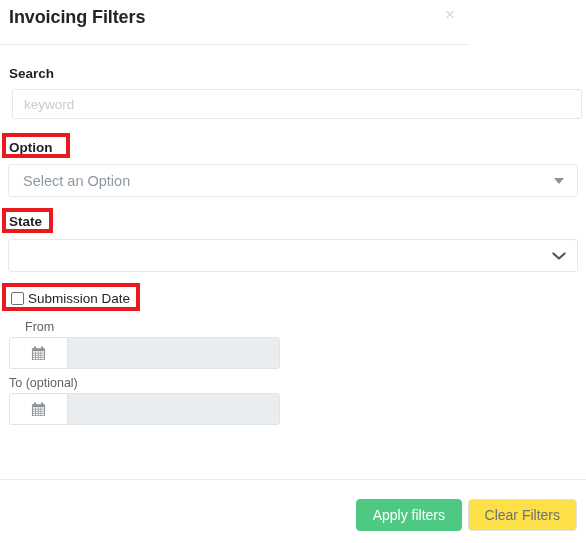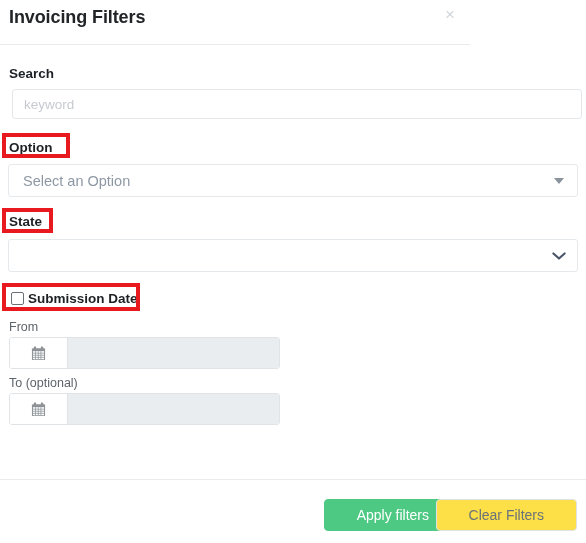--- a/index.html
+++ b/index.html
@@ -123,21 +123,21 @@
   }
   .cb-box {
     width: 13px; height: 13px;
     border: 1px solid #6b7076;
     border-radius: 2px;
     background: #ffffff;
     flex: none;
   }
   .cb-label {
     margin-left: 4px;
-    font-size: 13.5px; font-weight: bold;
+    font-size: 13.5px; font-weight: normal;
     color: #1d2125; white-space: nowrap;
   }
 
   
   .sub-label {
     position: absolute;
     font-size: 12.5px; font-weight: normal;
     color: #5d646b;
     white-space: nowrap;
   }
@@ -177,21 +177,21 @@
     background: #ffffff;
   }
   .btn {
     position: absolute; top: 19px;
     height: 32px;
     border-radius: 4px;
     font-size: 14px;
     font-family: "Liberation Sans", sans-serif;
     cursor: pointer;
     display: flex; align-items: center; justify-content: center;
-    padding: 0 32px;
+    padding: 0 16px;
   }
   .btn-apply {
     right: 124px;
     background: #4dc983;
     border: 1px solid #4dc983;
     color: #ffffff;
   }
   .btn-clear {
     right: 9px;
     background: #fde047;
@@ -230,21 +230,21 @@
         </svg>
       </span>
     </div>
 
     <div class="checkbox-row" style="left:11px; top:246px;">
       <span class="cb-box"></span>
       <span class="cb-label">Submission Date</span>
     </div>
     <div class="annot" style="left:2px; top:238px; width:138px; height:28px;"></div>
 
-    <div class="sub-label" style="left:9px; top:275px;">From</div>
+    <div class="sub-label" style="left:25px; top:275px;">From</div>
     <div class="date-group" style="left:9px; top:292px; width:271px;">
       <button class="date-btn">
         <svg width="15" height="15" viewBox="0 0 16 16">
           <rect x="1" y="2.5" width="14" height="12.5" rx="1" fill="#8d9297"></rect>
           <rect x="3.1" y="0.6" width="2.3" height="3" rx="0.6" fill="#8d9297"></rect>
           <rect x="10.6" y="0.6" width="2.3" height="3" rx="0.6" fill="#8d9297"></rect>
           <rect x="2.1" y="5.5" width="11.8" height="8.6" fill="#ffffff"></rect>
           <g fill="#8d9297">
             <rect x="2.1" y="7.2" width="11.8" height="0.8"></rect>
             <rect x="2.1" y="9.4" width="11.8" height="0.8"></rect>

